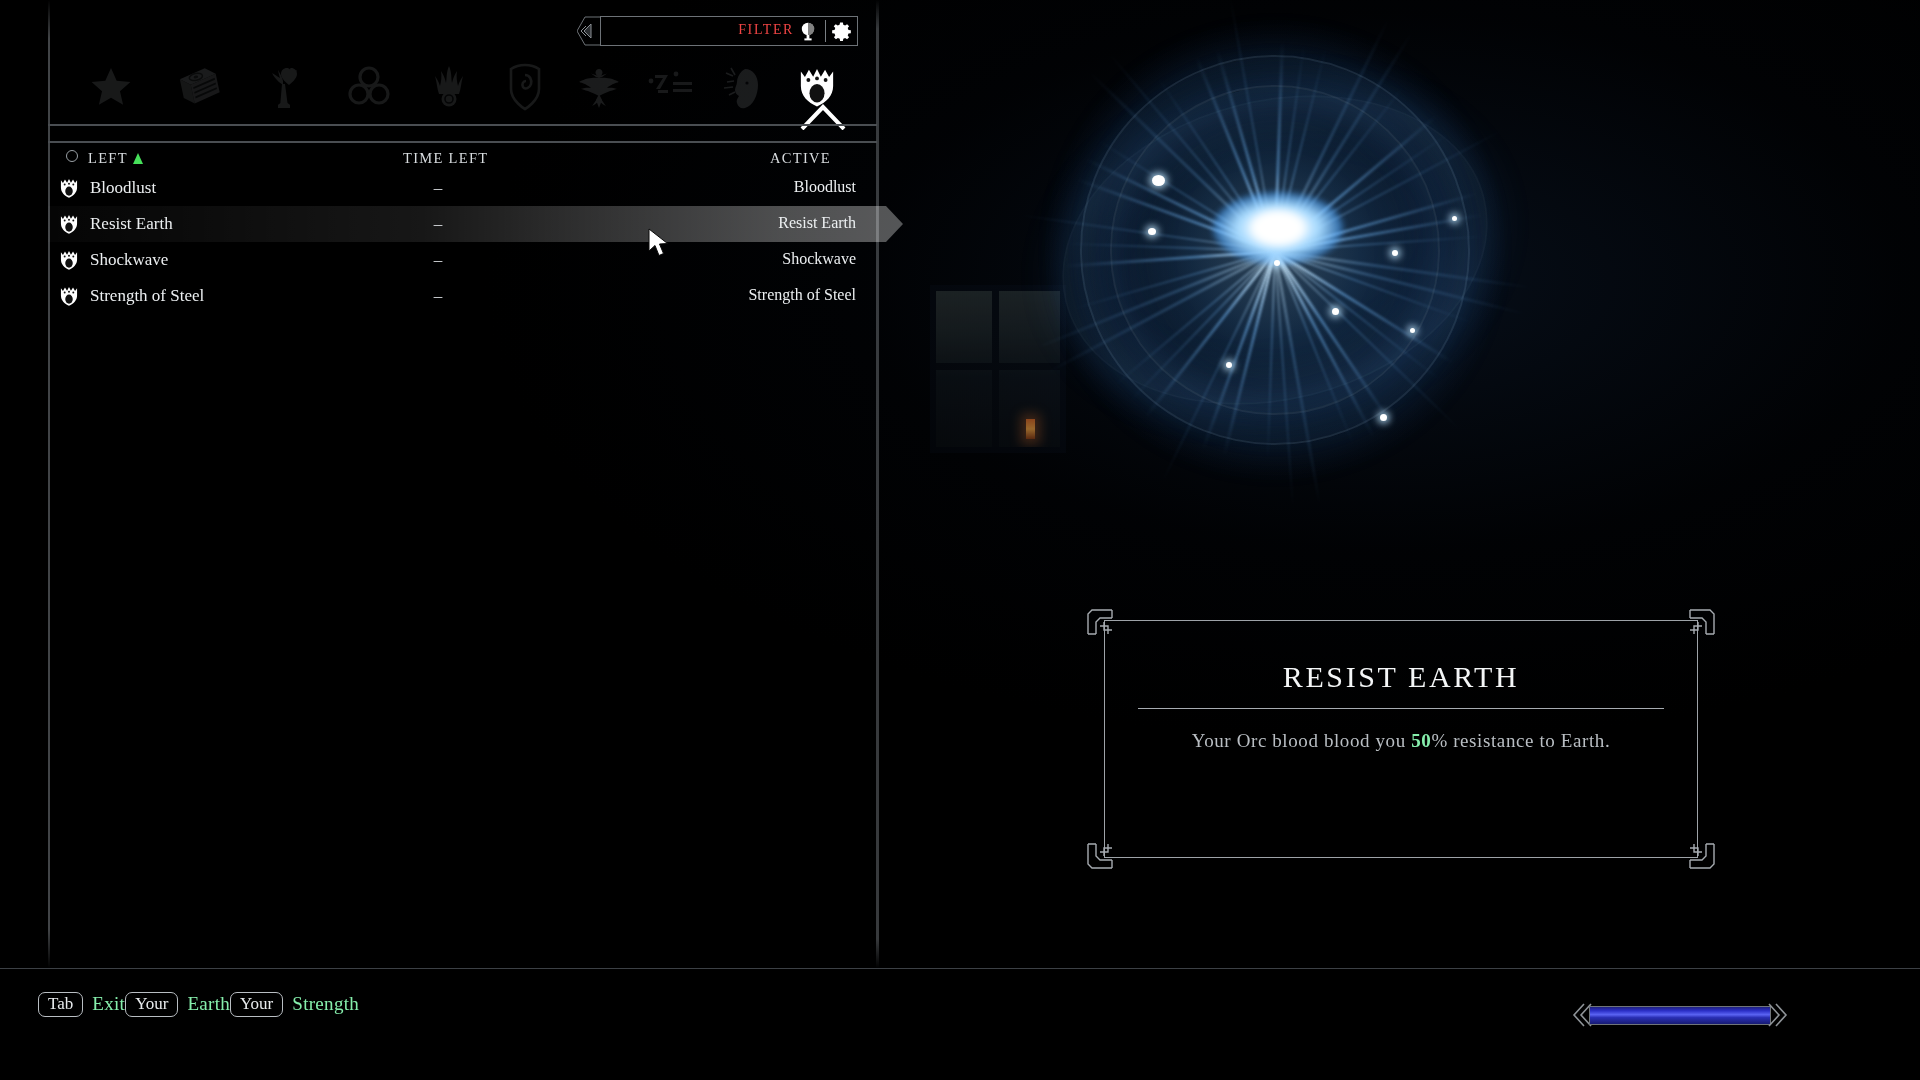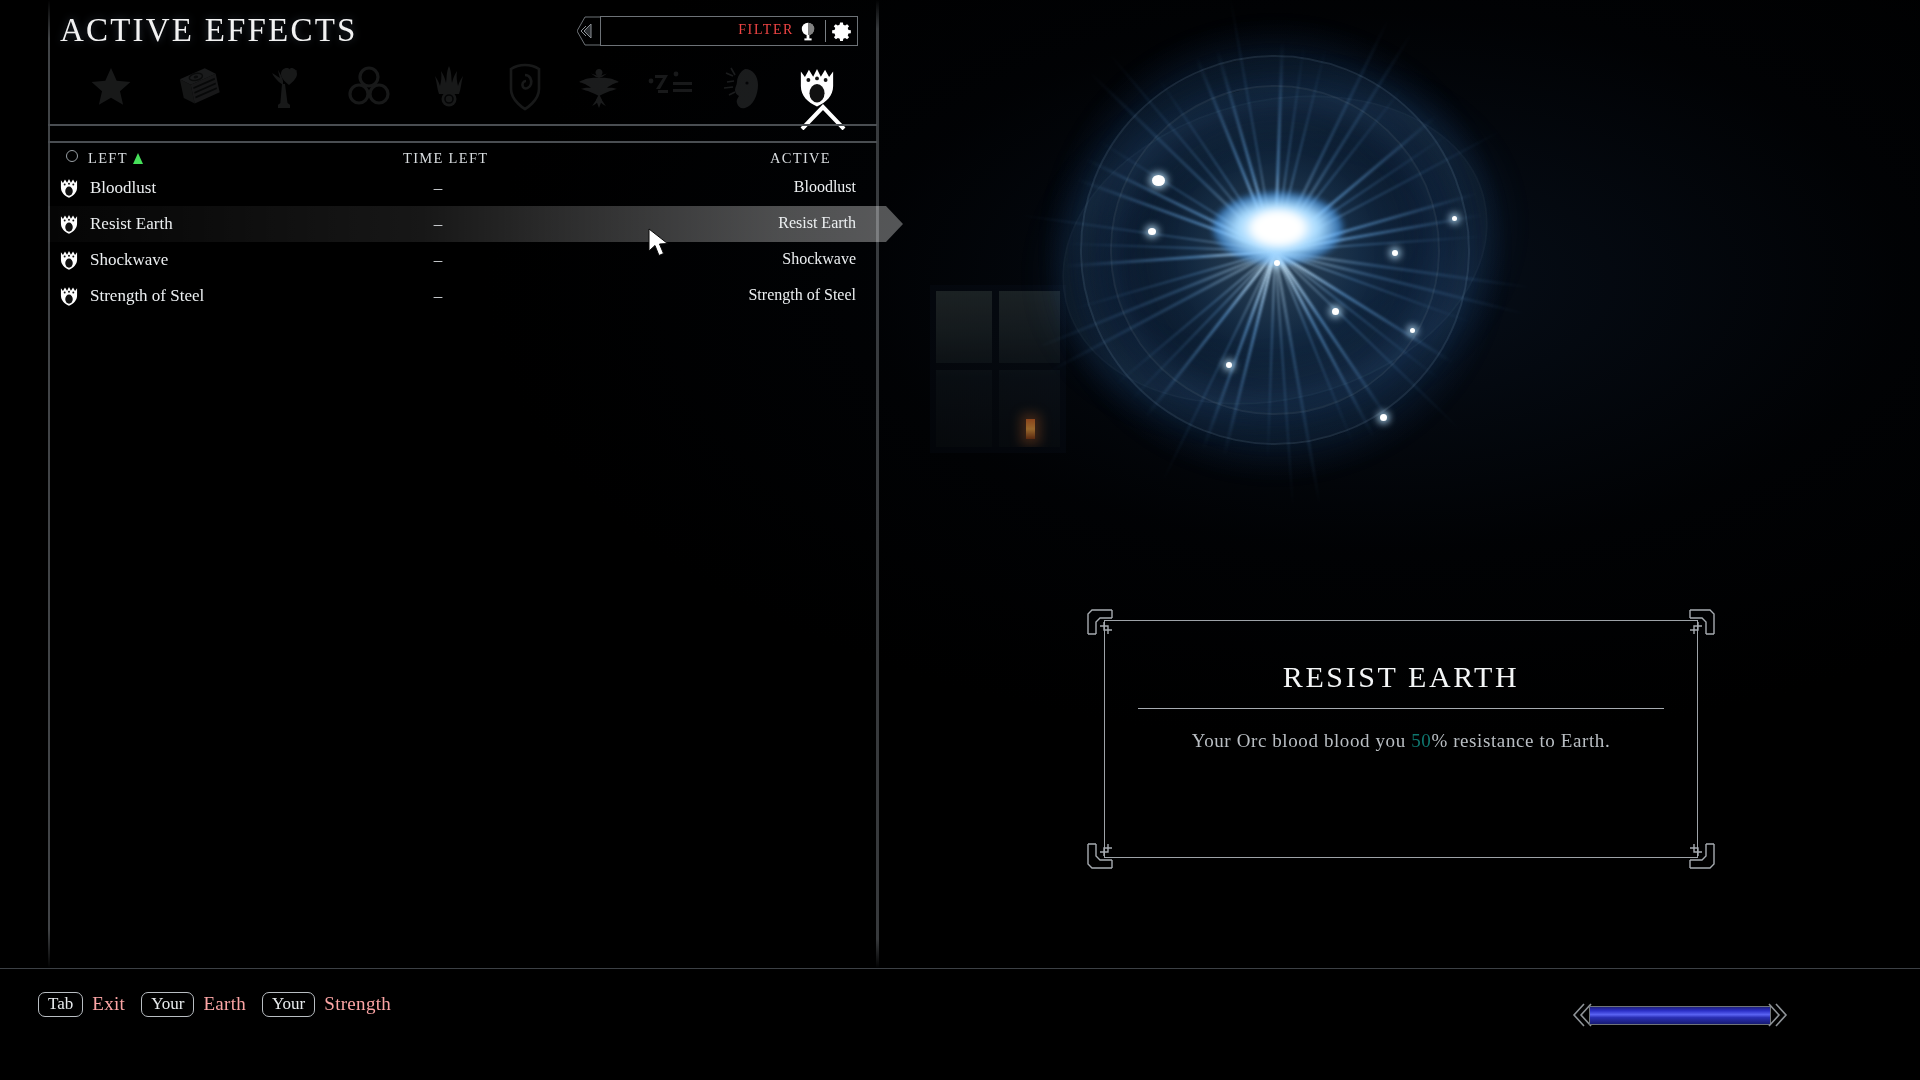--- a/index.html
+++ b/index.html
@@ -147,33 +147,33 @@
   .card-corner { position:absolute; width:44px; height:44px; }
   .card-title {
     position:absolute; left:0; right:0; top:52px; text-align:center;
     font-size:30px; letter-spacing:2.6px; color:#f4f6f7;
   }
   .card-rule { position:absolute; left:56px; right:56px; top:100px; height:1px; background:#a7acb1; }
   .card-desc {
     position:absolute; left:46px; right:46px; top:122px; text-align:center;
     font-size:19px; letter-spacing:.6px; color:#b9bec3;
   }
-  .card-desc .amt { color:#0f766e; font-weight:normal; }
+  .card-desc .amt { color:#86efac; font-weight:bold; }
 
   
   .bottom-rule { position:absolute; left:0; top:968px; width:1920px; height:1px; background:#3c4045; }
-  .hints { position:absolute; left:38px; top:992px; display:flex; align-items:flex-end; gap:16px; }
+  .hints { position:absolute; left:38px; top:992px; display:flex; align-items:flex-end; }
   .hint { display:flex; align-items:center; gap:9px; }
   .key {
     border:1.5px solid #b9bec3; border-radius:7px;
     padding:2px 9px 3px; font-size:17px; color:#e8ebed;
     min-width:34px; text-align:center; line-height:1.05;
     background:rgba(0,0,0,.35);
   }
-  .hint-label { font-size:19px; color:#fca5a5; letter-spacing:.3px; }
+  .hint-label { font-size:19px; color:#86efac; letter-spacing:.3px; }
 
   .magicka { position:absolute; left:1572px; top:1004px; width:216px; height:24px; }
   .magicka-bar {
     position:absolute; left:17px; top:2px; width:182px; height:19px;
     background:linear-gradient(to bottom,#1e1f7c 0%, #2b2fc8 22%, #5a63f2 45%, #2a2fb4 62%, #161a72 100%);
     border:1px solid #6f7479;
   }
   .mag-arrow { position:absolute; top:-1px; }
 
   
@@ -256,21 +256,20 @@
     <div class="spark" style="left:370px;top:318px;width:5px;height:5px;"></div>
     <div class="spark" style="left:186px;top:352px;width:6px;height:6px;"></div>
     <div class="spark" style="left:340px;top:404px;width:7px;height:7px;"></div>
     <div class="spark" style="left:412px;top:206px;width:5px;height:5px;"></div>
   </div>
 
   <div class="panel">
     <div class="panel-rail-left"></div>
     <div class="panel-rail-right"></div>
 
-    <div class="screen-title">ACTIVE EFFECTS</div>
 
     <div class="filter-box">
       <div class="filter-tail">
         <svg width="24" height="30" viewBox="0 0 24 30">
           <path d="M24 1 L8 1 L0 15 L8 29 L24 29" fill="none" stroke="#6d7277" stroke-width="1"></path>
           <path d="M14 8 L7 15 L14 22 L14 8 Z" fill="#2a2d30" stroke="#8a8f94" stroke-width="1"></path>
           <path d="M9 10 L4 15 L9 20" fill="none" stroke="#8a8f94" stroke-width="1"></path>
         </svg>
       </div>
       <div class="filter-frame"></div>

